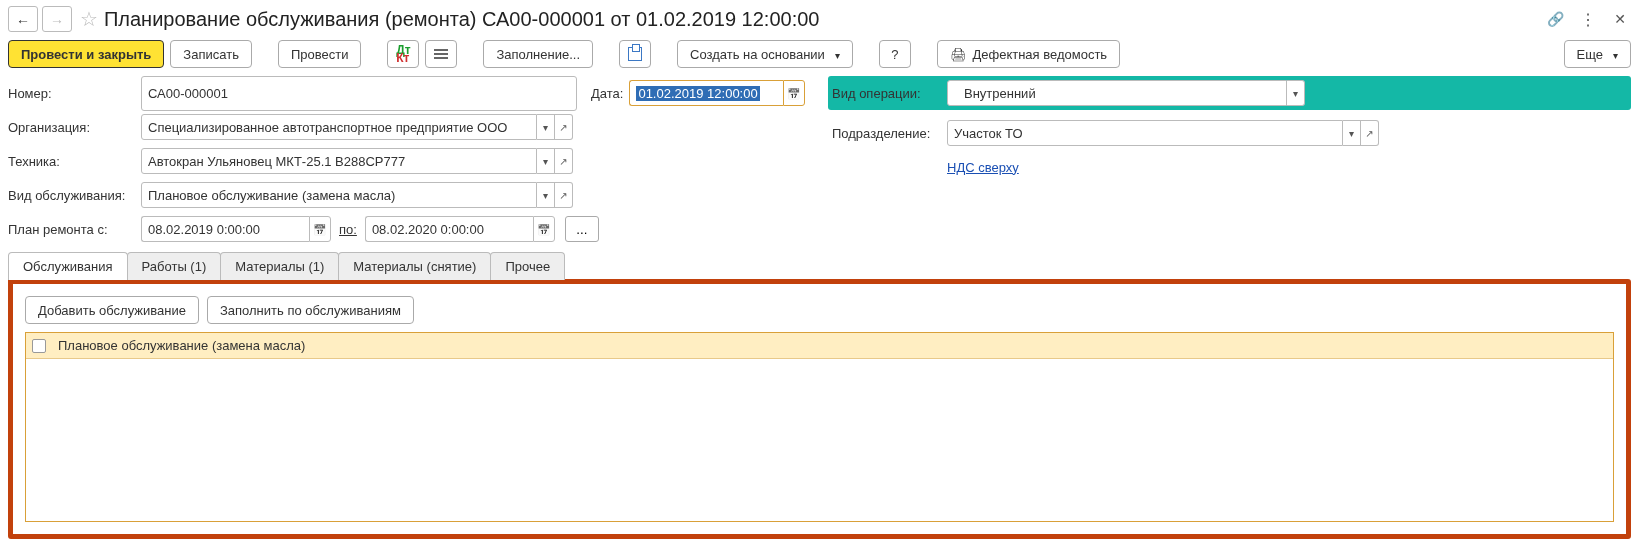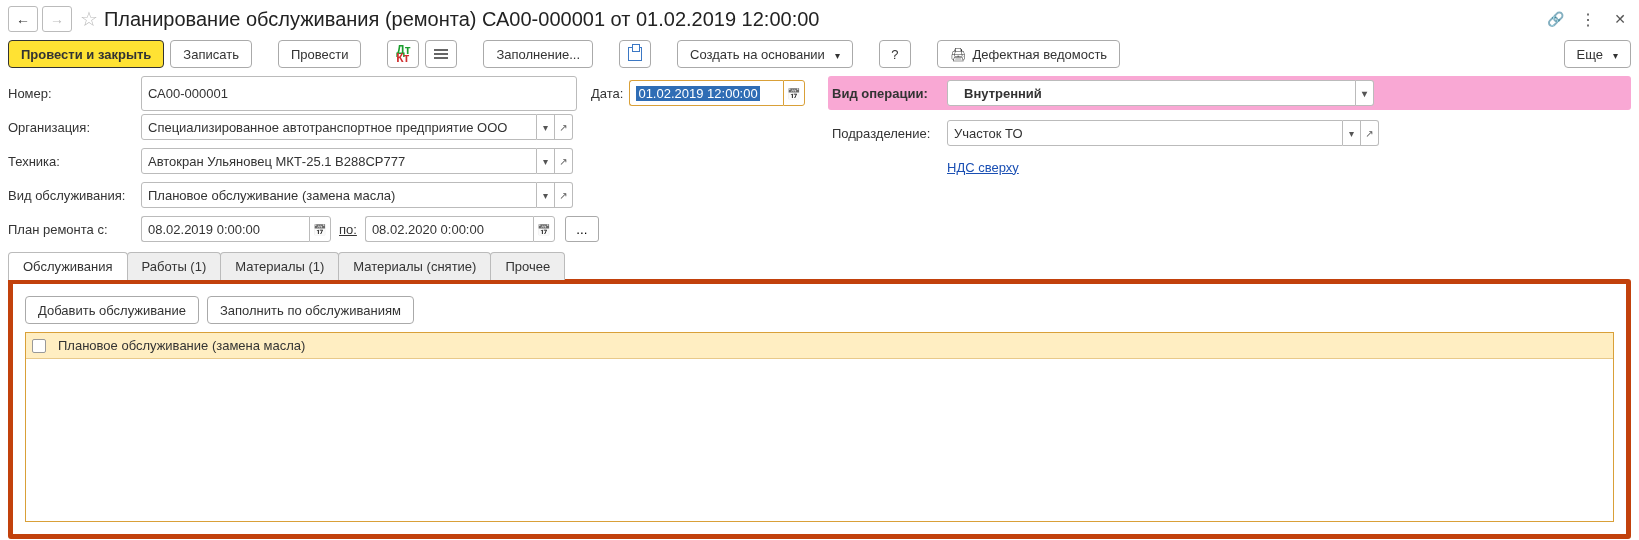--- a/index.html
+++ b/index.html
@@ -35,34 +35,34 @@
   .col-right .form-label { width:115px; }
 
   .text-input { height:35px; border:1px solid #bbb; background:#fff; padding:0 6px; font-size:13px; color:#333; border-radius:3px; }
   .text-input.num { width:436px; }
 
   .combo { display:inline-flex; height:26px; }
   .combo-input { border:1px solid #bbb; background:#fff; padding:0 6px; font-size:13px; color:#333; border-radius:3px 0 0 3px; display:flex; align-items:center; overflow:hidden; white-space:nowrap; }
   .combo-btn { width:18px; border:1px solid #bbb; border-left:none; background:#fff; display:flex; align-items:center; justify-content:center; cursor:pointer; font-size:10px; color:#555; }
   .combo-btn:last-child { border-radius:0 3px 3px 0; }
   .combo.w396 .combo-input { width:396px; }
-  .combo.w416 .combo-input { width:409px;padding-left:16px; }
+  .combo.w416 .combo-input { width:340px;padding-left:16px; }
 
   .date-wrap { display:inline-flex; height:26px; }
   .date-input { border:1px solid #bbb; border-right:none; background:#fff; padding:0 6px; font-size:13px; border-radius:3px 0 0 3px; display:flex; align-items:center; }
   .date-btn { width:22px; border:1px solid #bbb; background:#fff; display:flex; align-items:center; justify-content:center; border-radius:0 3px 3px 0; cursor:pointer; }
   .date-wrap.hl .date-input { border-color:#d9a038; }
   .date-wrap.hl .date-btn { border-color:#d9a038; }
   .date-wrap.hl .date-input span { background:#2f6db5; color:#fff; padding:0 2px; }
 
   .date-label-inline { margin-left:8px; margin-right:8px;text-decoration:underline; }
   .plan-dates .date-input { width:168px; }
   .plan-dates .ellipsis-btn { width:34px; height:26px; border:1px solid #aaa; background:#fff; border-radius:3px; margin-left:10px; cursor:pointer; display:inline-flex; align-items:center; justify-content:center; }
 
-  .form-row.hl-row { background:#f9a8d4; border-radius:3px; padding-left:4px; margin-left:-4px;font-weight:bold; }
+  .form-row.hl-row { background:#14b8a6; border-radius:3px; padding-left:4px; margin-left:-4px; }
   .link-blue { color:#1a4fb3; text-decoration:underline; cursor:pointer; margin-left:115px;text-align:center; }
 
   
   .tabs { display:flex; margin-top:6px; }
   .tab { border:1px solid #bbb; border-bottom:none; padding:6px 14px; font-size:13px; background:#eee; cursor:pointer; margin-right:-1px; border-radius:4px 4px 0 0; }
   .tab.active { background:#fff; position:relative; z-index:2; }
   .tab-body { border:5px solid #c2410c; padding:12px; min-height:230px; border-radius:0 3px 3px 3px; margin-top:-1px; }
 
   .sub-toolbar { display:flex; gap:8px; margin-bottom:8px; }
 

